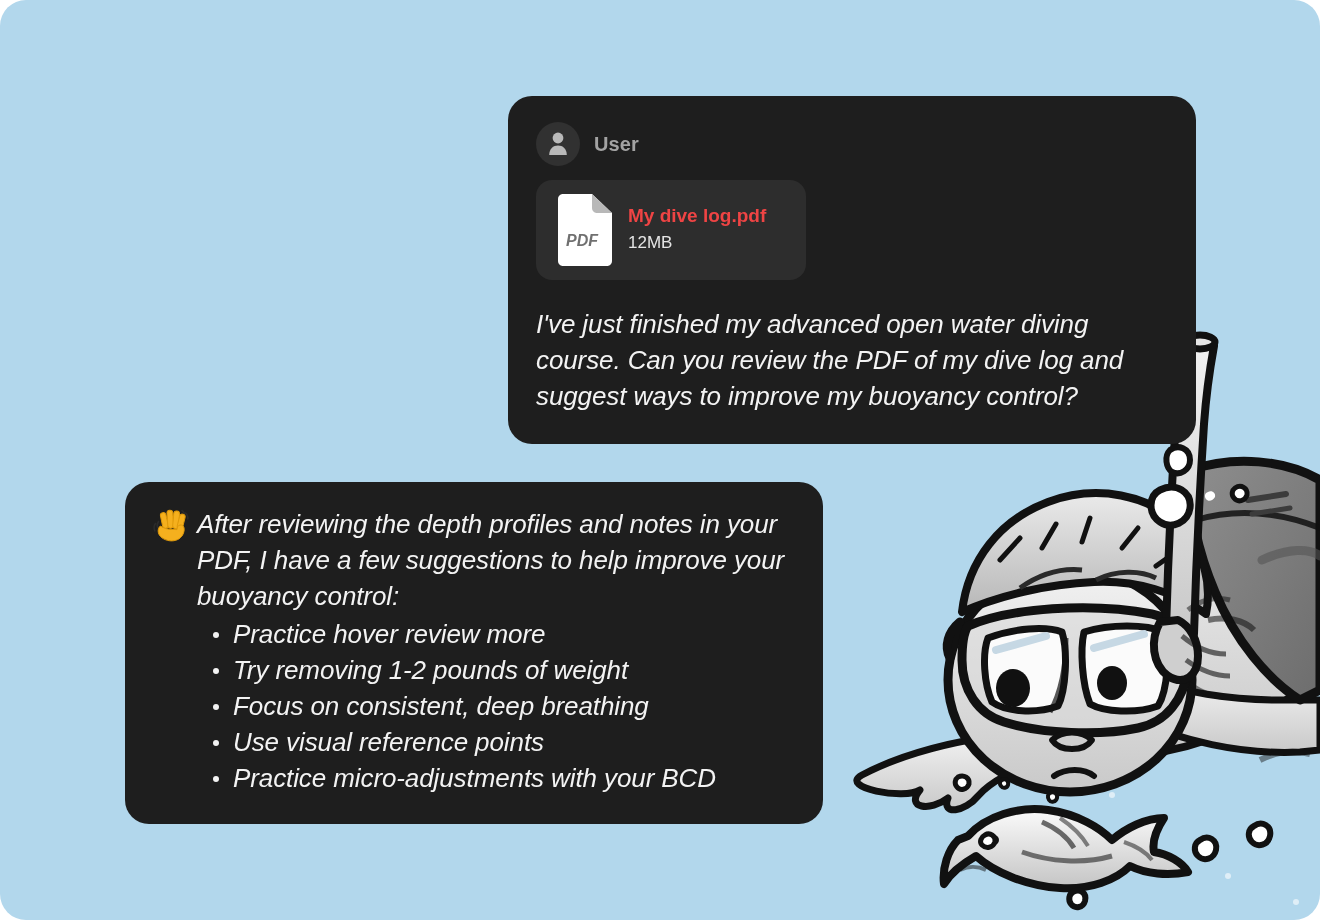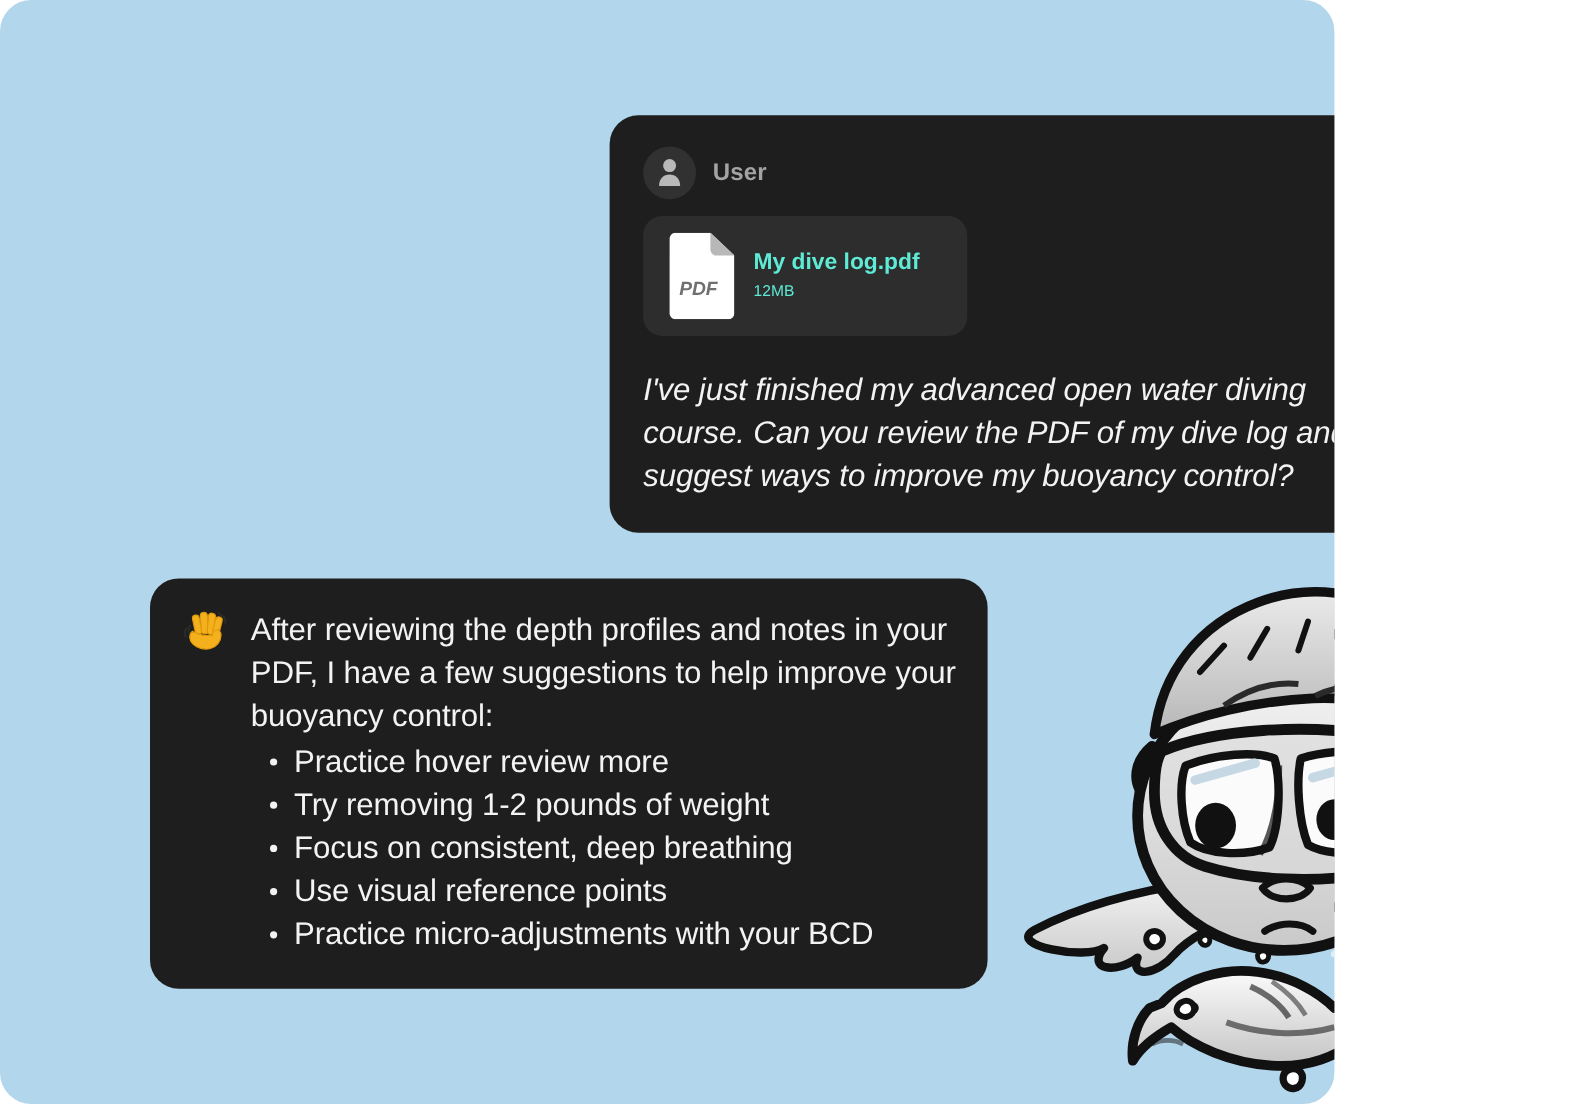--- a/index.html
+++ b/index.html
@@ -7,21 +7,21 @@
   html, body {
     width: 1320px;
     height: 920px;
     overflow: hidden;
     background: #ffffff;
     font-family: "Liberation Sans", sans-serif;
   }
 
   #stage {
     position: relative;
-    width: 1112px;
+    width: 1320px;
     height: 920px;
     background: #b2d7ec;
     border-radius: 26px;
     overflow: hidden;
   }
 
   
   #illustration {
     position: absolute;
     inset: 0;
@@ -85,30 +85,30 @@
     flex: 0 0 auto;
     position: relative;
     font-style: italic;
   }
 
   .pdf-icon svg { display: block; }
 
   .file-meta { min-width: 0; }
 
   .file-name {
-    color: #5eead4;
+    color: #ef4444;
     font-size: 19px;
     font-weight: bold;
     line-height: 1.2;
     white-space: nowrap;
   }
 
   .file-size {
-    color: #5eead4;
-    font-size: 13px;
+    color: #e5e5e5;
+    font-size: 17px;
     line-height: 1.5;
     margin-top: 2px;
   }
 
   .user-text {
     color: #f3f3f3;
     font-size: 26px;
     line-height: 36px;
     letter-spacing: -.1px;
     font-style: italic;
@@ -120,21 +120,22 @@
     left: 125px;
     top: 482px;
     width: 698px;
     background: #1e1e1e;
     border-radius: 24px;
     padding: 24px 26px 28px 26px;
   }
 
   .assistant-body {
     display: flex;
-    gap: 12px;
+    gap: 0;
+    font-style: italic;
   }
 
   .wave-emoji {
     font-size: 34px;
     line-height: 36px;
     flex: 0 0 auto;
     width: 46px;
   }
 
   .wave-emoji svg { display: block; }

